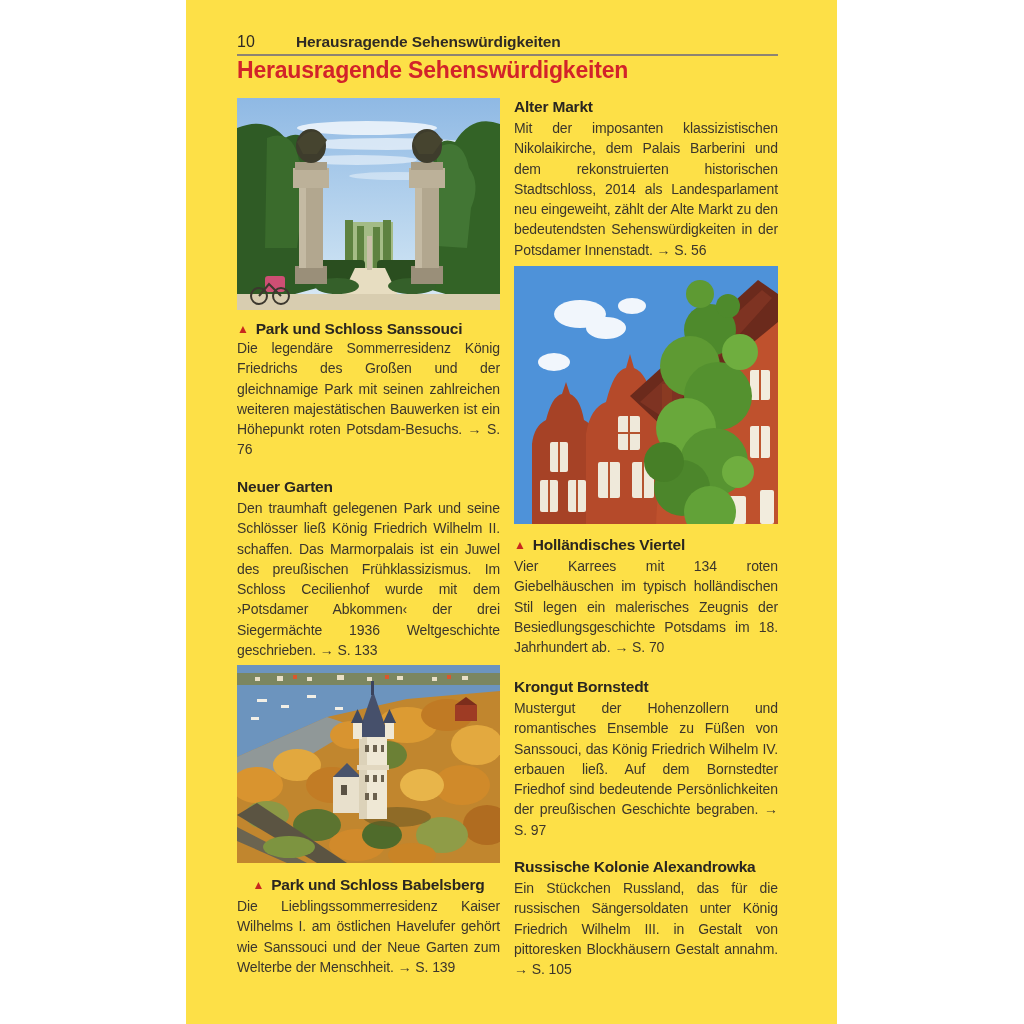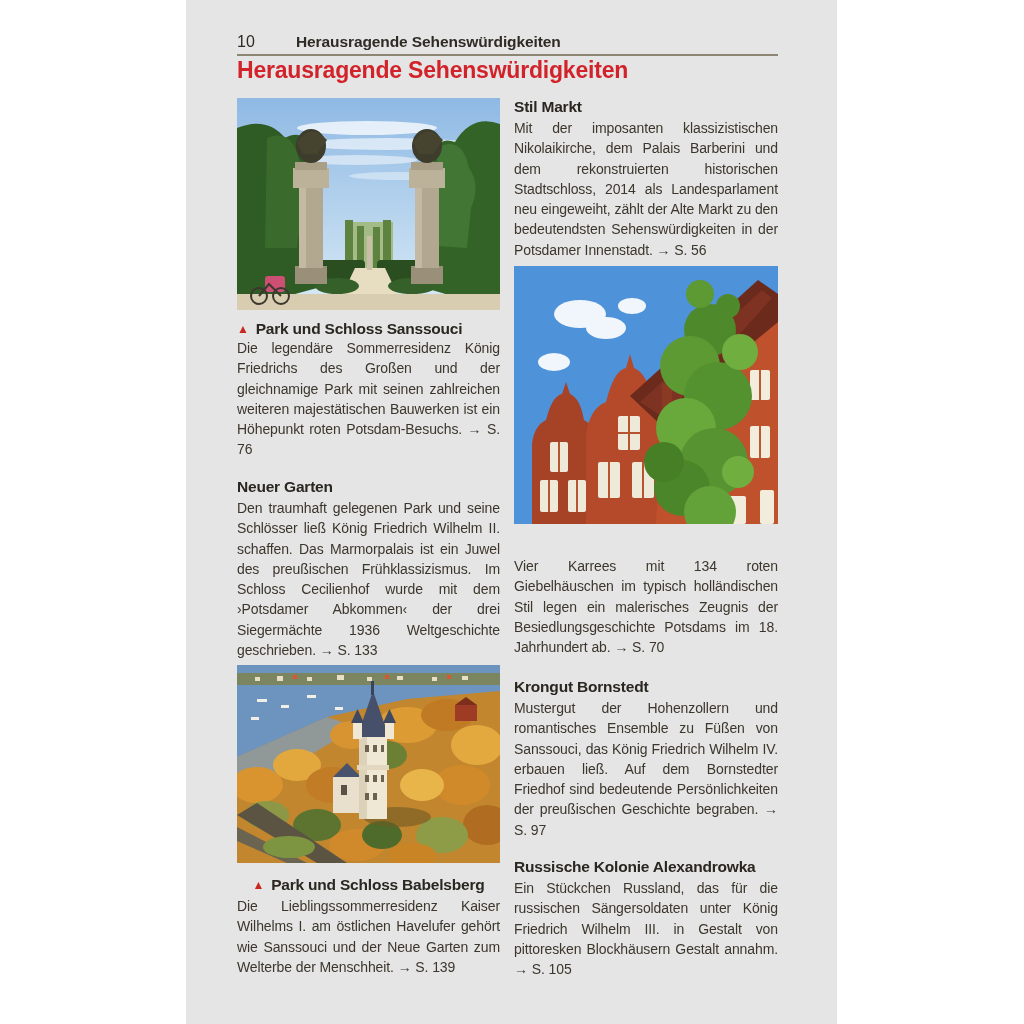--- a/index.html
+++ b/index.html
@@ -3,21 +3,21 @@
 <meta charset="utf-8">
 <style>
   html,body{margin:0;padding:0;}
   body{
     width:1024px;height:1024px;background:#ffffff;
     font-family:"Liberation Sans", sans-serif;
     position:relative;overflow:hidden;
   }
   .page{
     position:absolute;left:186px;top:0;width:651px;height:1024px;
-    background:#e5e5e5;
+    background:#fde047;
   }
   .abs{position:absolute;}
   .running-number{
     left:51px;top:33px;font-size:16px;color:#2F2A24;letter-spacing:.2px;
   }
   .running-head{
     left:110px;top:33px;font-size:15.5px;font-weight:bold;color:#2F2A24;letter-spacing:-.1px;
   }
   .head-rule{
     left:51px;top:54px;width:541px;height:2px;background:#8D8472;
@@ -208,21 +208,21 @@
   </div>
 
   <div class="abs caption col-l" style="top:876px;text-align:center;">
     <span class="tri">▲</span><span>Park und Schloss Babelsberg</span>
   </div>
   <div class="abs body-text col-l" style="top:896px;">
     <span>Die Lieblingssommerresidenz Kaiser Wilhelms I. am östlichen Havelufer gehört wie Sanssouci und der Neue Garten zum Welterbe der Menschheit.</span>
     <span>→ S. 139</span>
   </div>
 
-  <div class="abs entry-heading col-r" style="top:98px;">Stil Markt</div>
+  <div class="abs entry-heading col-r" style="top:98px;">Alter Markt</div>
   <div class="abs body-text col-r" style="top:118px;">
     <span>Mit der imposanten klassizistischen Nikolaikirche, dem Palais Barberini und dem rekonstruierten historischen Stadtschloss, 2014 als Landesparlament neu eingeweiht, zählt der Alte Markt zu den bedeutendsten Sehenswürdigkeiten in der Potsdamer Innenstadt.</span>
     <span>→ S. 56</span>
   </div>
 
   <div class="abs photo col-r" style="top:266px;height:258px;" title="Rote Giebelhäuser im Holländischen Viertel">
     <svg viewBox="0 0 264 258" preserveAspectRatio="none">
       <rect width="264" height="258" fill="#4E92D9"></rect>
       <g fill="#FFFFFF" opacity=".92">
         <ellipse cx="66" cy="48" rx="26" ry="14"></ellipse>
@@ -273,20 +273,23 @@
         <circle cx="196" cy="246" r="26" fill="#62A238"></circle>
         <circle cx="226" cy="86" r="18" fill="#6FAE3F"></circle>
         <circle cx="150" cy="196" r="20" fill="#477F27"></circle>
         <circle cx="224" cy="206" r="16" fill="#6FAE3F"></circle>
         <circle cx="186" cy="28" r="14" fill="#5E9A33"></circle>
         <circle cx="214" cy="40" r="12" fill="#4E8A2C"></circle>
       </g>
     </svg>
   </div>
 
+  <div class="abs caption col-r" style="top:536px;">
+    <span class="tri">▲</span><span>Holländisches Viertel</span>
+  </div>
   <div class="abs body-text col-r" style="top:556px;">
     <span>Vier Karrees mit 134 roten Giebelhäuschen im typisch holländischen Stil legen ein malerisches Zeugnis der Besiedlungsgeschichte Potsdams im 18. Jahrhundert ab.</span>
     <span>→ S. 70</span>
   </div>
 
   <div class="abs entry-heading col-r" style="top:678px;">Krongut Bornstedt</div>
   <div class="abs body-text col-r" style="top:698px;">
     <span>Mustergut der Hohenzollern und romantisches Ensemble zu Füßen von Sanssouci, das König Friedrich Wilhelm IV. erbauen ließ. Auf dem Bornstedter Friedhof sind bedeutende Persönlichkeiten der preußischen Geschichte begraben.</span>
     <span>→ S. 97</span>
   </div>

